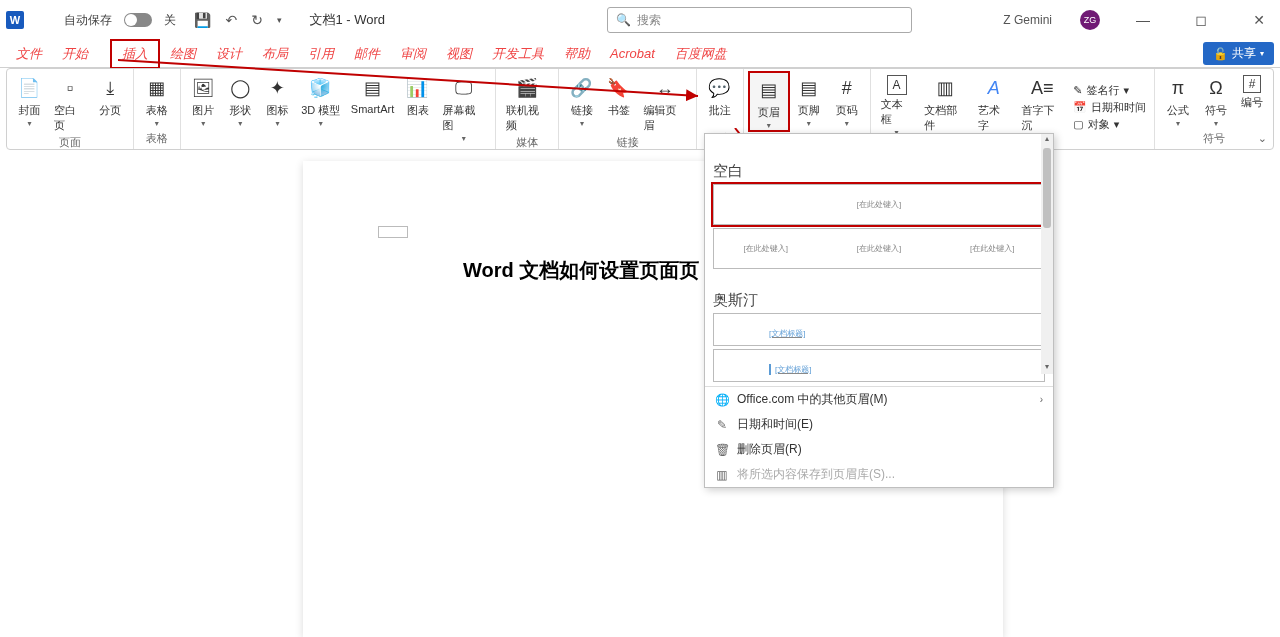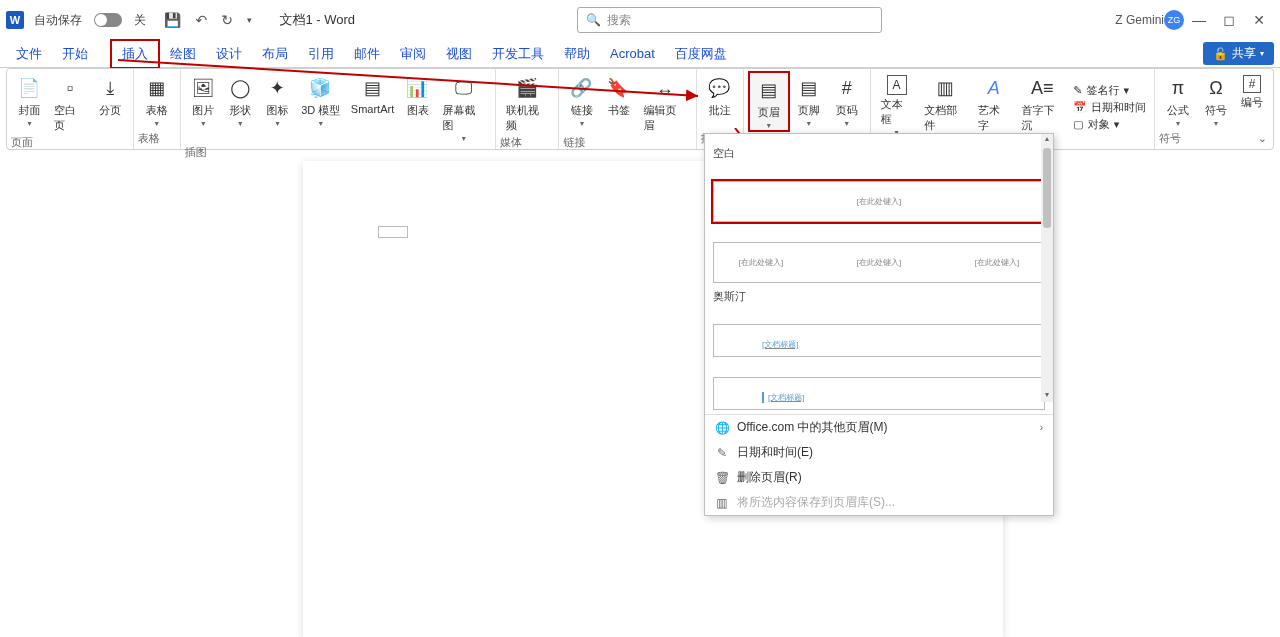--- a/index.html
+++ b/index.html
@@ -1,64 +1,64 @@
 <!DOCTYPE html>
 <html><head>
 <meta charset="utf-8">
 <style>
 * { margin: 0; padding: 0; box-sizing: border-box; font-family: "Microsoft YaHei", "Segoe UI", sans-serif; }
 body { background: #fff; width: 1280px; height: 637px; overflow: hidden; position: relative; }
 
 
 .titlebar { height: 40px; display: flex; align-items: center; padding: 0 6px; background: #fff; font-size: 12px; color: #444; }
 .app-icon { width: 18px; height: 18px; background: #185abd; color: #fff; display: flex; align-items: center; justify-content: center; font-size: 11px; font-weight: bold; border-radius: 2px; margin-right: 10px; }
-.autosave { display: flex; align-items: center; gap: 12px; margin-right: 12px; }
+.autosave { display: flex; align-items: center; gap: 12px; margin-right: 12px; margin-left: 30px; }
 .toggle { width: 28px; height: 14px; border-radius: 7px; background: #888; position: relative; }
 .toggle::after { content: ""; position: absolute; left: 1px; top: 1px; width: 12px; height: 12px; background: #fff; border-radius: 50%; }
 .qat { display: flex; align-items: center; gap: 14px; margin-left: 6px; }
 .qat .ic { font-size: 14px; color: #555; }
 .doc-title { margin-left: 28px; font-size: 13px; color: #333; }
 .search-box { margin-left: 222px; width: 305px; height: 26px; border: 1px solid #aaa; border-radius: 3px; display: flex; align-items: center; padding: 0 8px; color: #888; gap: 6px; font-size: 12px; }
-.titlebar-right { margin-left: auto; display: flex; align-items: center; gap: 0; }
-.avatar { width: 20px; height: 20px; border-radius: 50%; background: #3b82f6; color: #fff; display: flex; align-items: center; justify-content: center; font-size: 9px; }
+.titlebar-right { margin-left: auto; display: flex; align-items: center; gap: 28px; }
+.avatar { width: 20px; height: 20px; border-radius: 50%; background: #701a75; color: #fff; display: flex; align-items: center; justify-content: center; font-size: 9px; }
 .winbtn { width: 30px; text-align: center; font-size: 14px; color: #555; }
 
 
 .tabs { height: 28px; display: flex; align-items: center; padding: 0 6px; border-bottom: 1px solid #d0d0d0; background: #fff; }
-.tab { padding: 4px 10px; font-size: 13px; color: #1d4ed8; }
+.tab { padding: 4px 10px; font-size: 13px; color: #ef4444; font-style: italic; }
 .tab.active { border: 2px solid #c00000; margin-left: 12px; }
 .share-btn { margin-left: auto; background: #2468c6; color: #fff; font-size: 12px; padding: 3px 10px; border-radius: 3px; display: flex; align-items: center; gap: 4px; }
 
 
 .ribbon { height: 82px; border: 1px solid #d0d0d0; margin: 0 6px; border-radius: 4px; display: flex; background: #fff; position: relative; }
 .group { display: flex; flex-direction: column; padding: 2px 4px 0 4px; border-right: 1px solid #e0e0e0; }
 .group-items { display: flex; flex: 1; }
-.group-label { font-size: 11px; color: #666; text-align: left; padding: 2px 0 3px 0; }
+.group-label { font-size: 11px; color: #666; text-align: center; padding: 2px 0 3px 0; }
 .rbtn { display: flex; flex-direction: column; align-items: center; justify-content: flex-start; padding: 4px 6px 0 6px; font-size: 11px; color: #333; min-width: 34px; }
 .rbtn .ric { width: 26px; height: 26px; display: flex; align-items: center; justify-content: center; font-size: 18px; margin-bottom: 2px; }
 .rbtn .caret { font-size: 8px; color: #666; margin-top: 1px; }
 .rbtn.highlighted { border: 2px solid #c00000; background: #f5f5f5; }
 .stack { display: flex; flex-direction: column; justify-content: center; gap: 2px; padding: 2px 4px; font-size: 11px; color: #333; }
 .stack-row { display: flex; align-items: center; gap: 4px; white-space: nowrap; }
 .ribbon-collapse { position: absolute; right: 6px; bottom: 4px; font-size: 11px; color: #666; }
 
 
 .arrow-svg { position: absolute; pointer-events: none; }
 
 
 .doc-area { position: absolute; left: 303px; top: 161px; width: 700px; height: 476px; background: #fff; box-shadow: 0 2px 8px rgba(0,0,0,0.15); }
 .doc-header-rule { position: absolute; left: 75px; top: 65px; width: 30px; height: 12px; border: 1px solid #bbb; }
 .doc-text { position: absolute; left: 160px; top: 96px; font-size: 20px; font-weight: bold; color: #000; }
 
 
 .gallery { position: absolute; left: 704px; top: 133px; width: 350px; background: #fff; border: 1px solid #bfbfbf; box-shadow: 2px 2px 8px rgba(0,0,0,0.2); }
 .gallery-body { max-height: 378px; overflow: hidden; padding: 6px 8px 4px 8px; position: relative; }
 .g-section { font-size: 12px; color: #333; padding: 3px 2px 4px 2px; }
-.g-item-label { font-size: 11px; color: #444; margin-top: 6px; }
-.g-preview { border: 1px solid #bbb; background: #fff; margin-top: 20px; padding: 14px 18px; font-size: 8px; color: #888; display: flex; justify-content: center; gap: 60px; }
+.g-item-label { font-size: 15px; color: #444; margin-top: 22px; }
+.g-preview { border: 1px solid #bbb; background: #fff; margin-top: 3px; padding: 14px 25px; font-size: 8px; color: #888; display: flex; justify-content: center; gap: 60px; }
 .g-preview.selected { outline: 2px solid #c00000; }
 .g-preview .col3 { flex: 1; text-align: center; }
 .g-preview.left-text { justify-content: flex-start; text-decoration: underline; }
 .g-preview .austin { color: #5b9bd5; margin-left: 30px; }
 .g-preview .border-line { color: #5b9bd5; margin-left: 30px; border-left: 2px solid #5b9bd5; padding-left: 4px; }
 .g-scroll { position: absolute; right: 0; top: 0; width: 12px; height: calc(100% - 12px); background: #f0f0f0; }
 .g-scroll .up, .g-scroll .dn { height: 12px; text-align: center; font-size: 8px; color: #666; }
 .g-scroll .thumb { position: absolute; left: 2px; top: 14px; width: 8px; height: 80px; background: #c0c0c0; border-radius: 3px; }
 .g-scroll .dn { position: absolute; bottom: 0; width: 100%; }
 .gallery-footer { border-top: 1px solid #ddd; }
@@ -180,21 +180,20 @@
       <div class="rbtn">
           <div class="ric">📊</div>
           <span>图表</span>
         </div>
       <div class="rbtn">
           <div class="ric">🖵</div>
           <span>屏幕截图</span>
           <span class="caret">▾</span>
         </div>
     </div>
-    <div class="group-label">插图</div>
   </div>
 
   <div class="group">
     <div class="group-items">
       <div class="rbtn">
           <div class="ric">🎬</div>
           <span>联机视频</span>
         </div>
     </div>
     <div class="group-label">媒体</div>
@@ -326,20 +325,21 @@
   <defs>
       <marker id="ah2" markerWidth="8" markerHeight="8" refX="6" refY="3" orient="auto">
         <path d="M0,0 L6,3 L0,6 Z" fill="#c00000"></path>
       </marker>
     </defs>
   <line x1="5" y1="0" x2="45" y2="50" stroke="#c00000" stroke-width="2" marker-end="url(#ah2)"></line>
 </svg>
 
 <div class="doc-area">
   <div class="doc-header-rule"></div>
+  <div class="doc-text">Word 文档如何设置页面页</div>
 </div>
 
 <div class="gallery">
   <div class="gallery-body">
 
     <div class="g-item-label">空白</div>
     <div class="g-preview selected">
       <span>[在此处键入]</span>
     </div>
 

